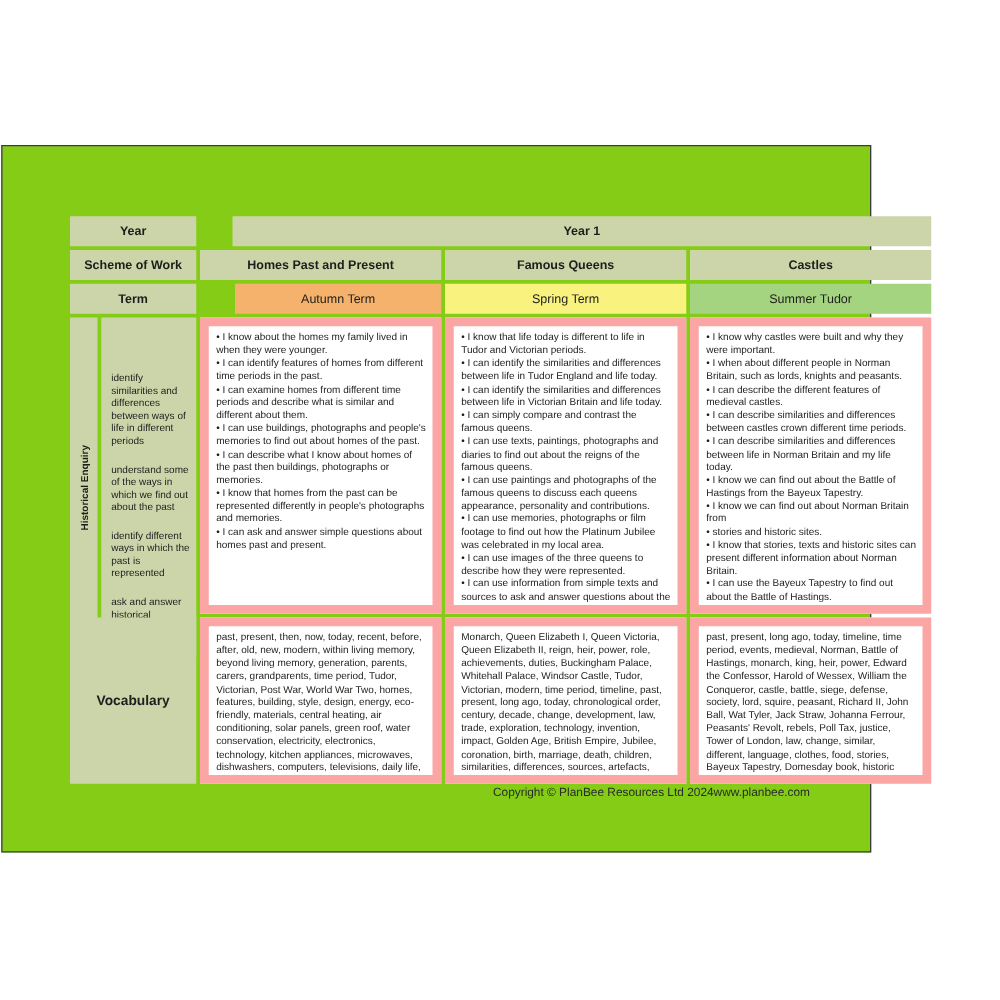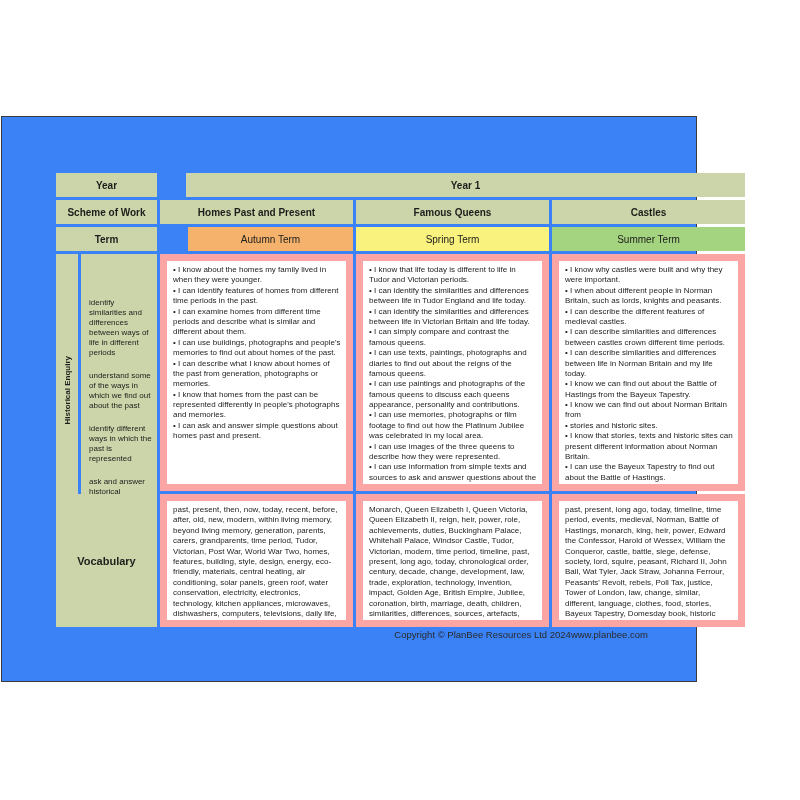--- a/index.html
+++ b/index.html
@@ -2,21 +2,21 @@
 <html><head>
 <meta charset="utf-8">
 <style>
   html,body{margin:0;padding:0;}
   body{
     width:800px;height:800px;background:#ffffff;position:relative;
     font-family:"Liberation Sans", sans-serif;color:#1d1d1b;
   }
   .page{
     position:absolute;left:1px;top:116px;width:696px;height:566px;
-    box-sizing:border-box;border:1.5px solid #3c3c3c;background:#3b82f6;
+    box-sizing:border-box;border:1.5px solid #3c3c3c;background:#84cc16;
   }
   .grid{
     position:absolute;left:54px;top:56px;width:689px;
     display:grid;
     grid-template-columns:101px 193px 193px 193px;
     grid-template-rows:24px 24px 24px 237px 133px;
     gap:3px;
   }
   .cell{box-sizing:border-box;}
   .green{background:#ccd5aa;}
@@ -56,39 +56,39 @@
     <div class="cell green hdr span3">Year 1</div>
 
     <div class="cell green hdr">Scheme of Work</div>
     <div class="cell green hdr">Homes Past and Present</div>
     <div class="cell green hdr">Famous Queens</div>
     <div class="cell green hdr">Castles</div>
 
     <div class="cell green hdr">Term</div>
     <div class="cell term-name autumn">Autumn Term</div>
     <div class="cell term-name spring">Spring Term</div>
-    <div class="cell term-name summer">Summer Term</div>
+    <div class="cell term-name summer">Summer Tudor</div>
 
     <div class="skills-left">
       <div class="cell green vert-strip">
         <span class="vert-label">Historical Enquiry</span>
       </div>
       <div class="cell green skills-text">
           <div class="skill">identify similarities and differences between ways of life in different periods</div>
           <div class="skill">understand some of the ways in which we find out about the past</div>
           <div class="skill">identify different ways in which the past is represented</div>
           <div class="skill">ask and answer historical questions</div>
         </div>
     </div>
     <div class="cell content">
         <div class="bullet-item">I know about the homes my family lived in when they were younger.</div>
         <div class="bullet-item">I can identify features of homes from different time periods in the past.</div>
         <div class="bullet-item">I can examine homes from different time periods and describe what is similar and different about them.</div>
         <div class="bullet-item">I can use buildings, photographs and people's memories to find out about homes of the past.</div>
-        <div class="bullet-item">I can describe what I know about homes of the past from generation, photographs or memories.</div>
+        <div class="bullet-item">I can describe what I know about homes of the past then buildings, photographs or memories.</div>
         <div class="bullet-item">I know that homes from the past can be represented differently in people's photographs and memories.</div>
         <div class="bullet-item">I can ask and answer simple questions about homes past and present.</div>
       </div>
     <div class="cell content">
         <div class="bullet-item">I know that life today is different to life in Tudor and Victorian periods.</div>
         <div class="bullet-item">I can identify the similarities and differences between life in Tudor England and life today.</div>
         <div class="bullet-item">I can identify the similarities and differences between life in Victorian Britain and life today.</div>
         <div class="bullet-item">I can simply compare and contrast the famous queens.</div>
         <div class="bullet-item">I can use texts, paintings, photographs and diaries to find out about the reigns of the famous queens.</div>
         <div class="bullet-item">I can use paintings and photographs of the famous queens to discuss each queens appearance, personality and contributions.</div>

